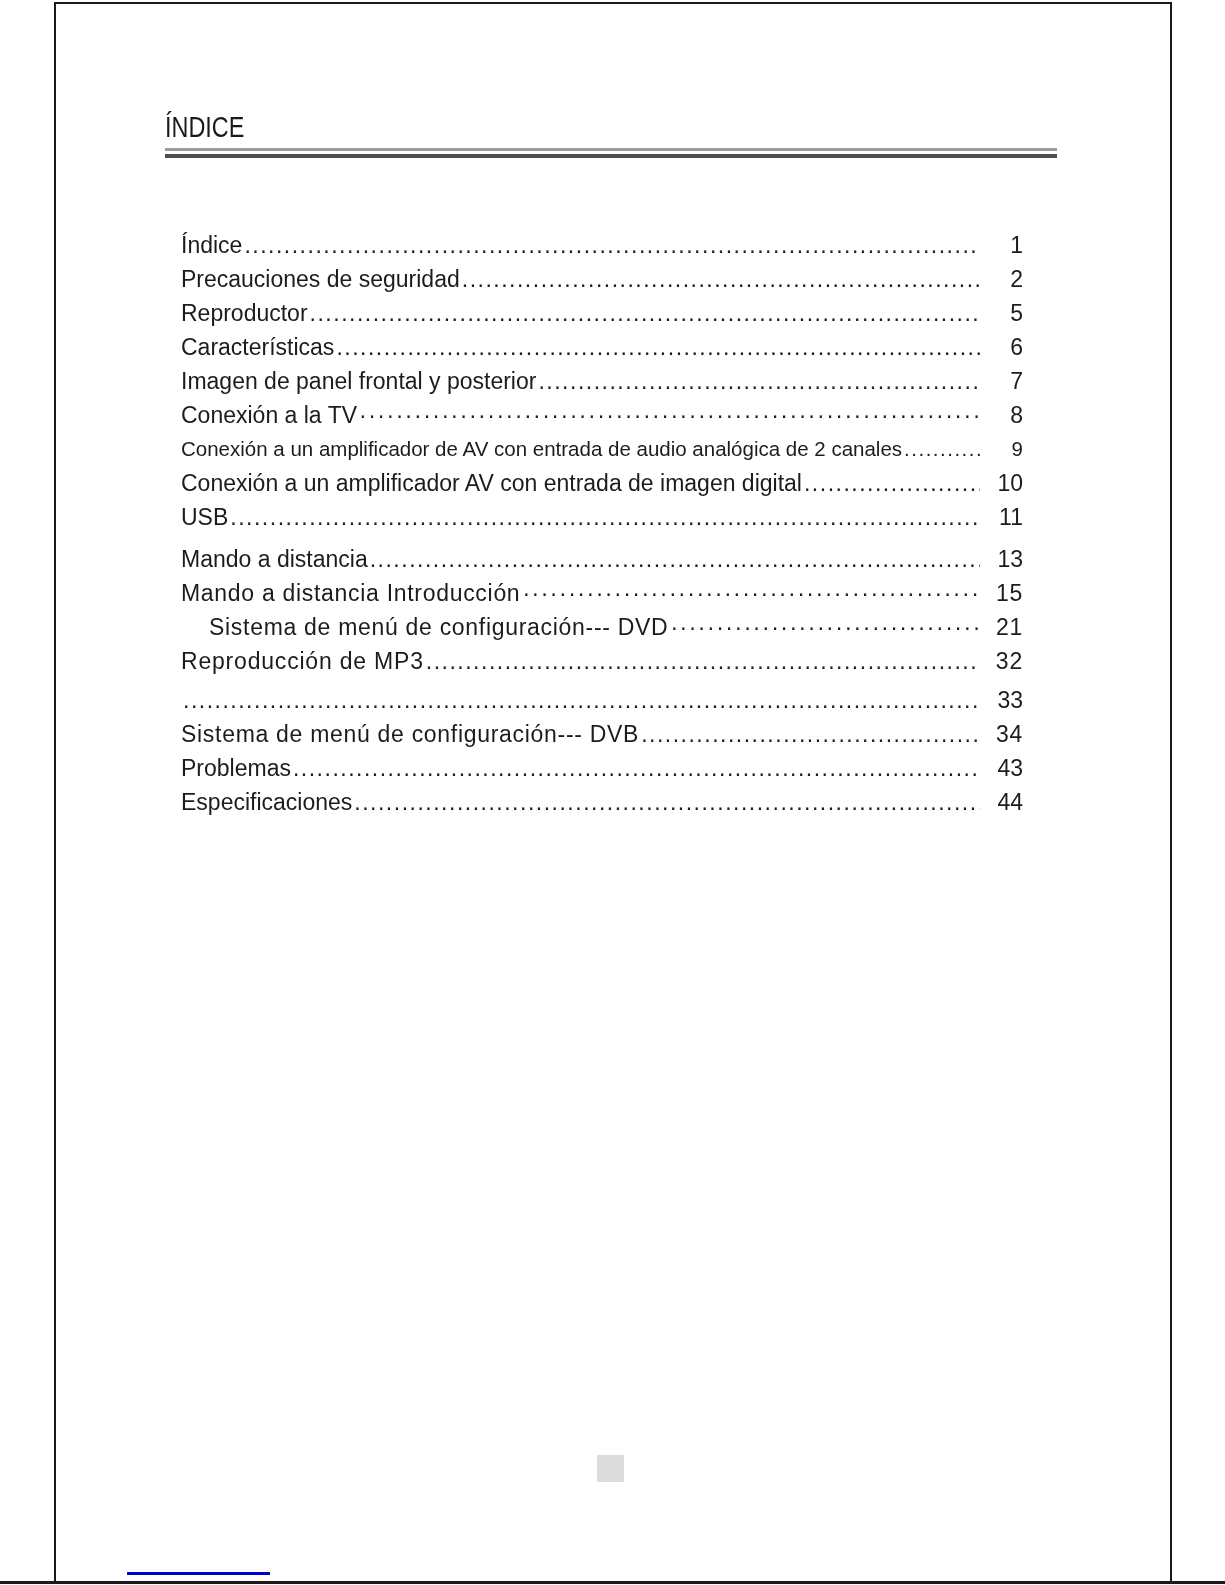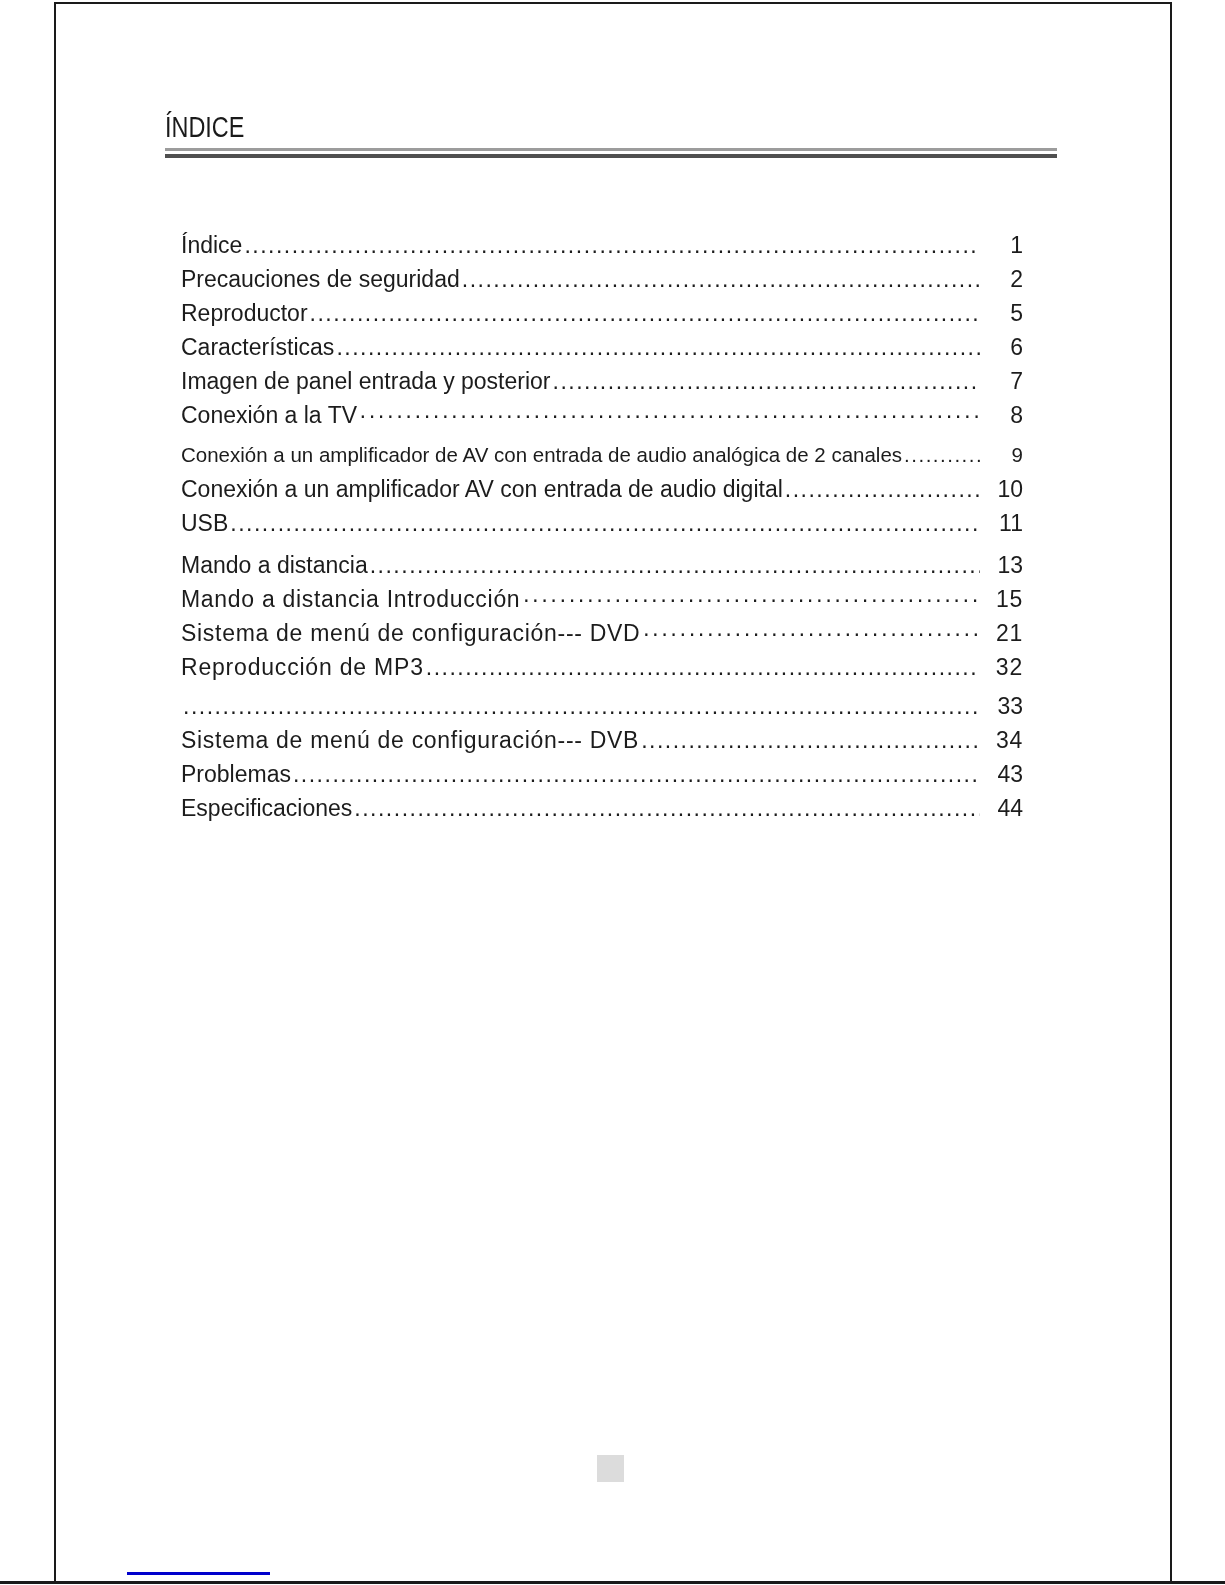--- a/index.html
+++ b/index.html
@@ -46,24 +46,24 @@
   }
   .toc-label { flex: 0 0 auto; }
   .toc-leader {
     flex: 1 1 auto; overflow: hidden;
     letter-spacing: 1.5px; margin: 0 5px 0 2px;
     min-width: 10px;
   }
   .toc-page { flex: 0 0 auto; min-width: 38px; text-align: right; }
 
   
-  .toc-row:nth-child(7)  { font-size: 20.5px; margin-top: 6px; }
+  .toc-row:nth-child(7)  { font-size: 20.5px; margin-top: 0; }
   .toc-row:nth-child(10) { margin-top: 8px; }
   .toc-row:nth-child(11) { letter-spacing: 0.7px; }
-  .toc-row:nth-child(12) { letter-spacing: 0.7px; }
+  .toc-row:nth-child(12) { letter-spacing: 0.7px; margin-left: 28px; }
   .toc-row:nth-child(13) { letter-spacing: 0.8px; }
   .toc-row:nth-child(14) { margin-top: 5px; }
   .toc-row:nth-child(15) { letter-spacing: 0.7px; }
 
   .page-number-box {
     position: absolute; left: 597px; top: 1455px;
     width: 27px; height: 27px;
     background: var(--pagebox-color);
   }
   .footer-link-underline {
@@ -103,36 +103,36 @@
     <span class="toc-label">Reproductor</span>
     <span class="toc-leader">....................................................................................................................................................................................................................................................................</span>
     <span class="toc-page">5</span>
   </div>
     <div class="toc-row">
     <span class="toc-label">Características</span>
     <span class="toc-leader">....................................................................................................................................................................................................................................................................</span>
     <span class="toc-page">6</span>
   </div>
     <div class="toc-row">
-    <span class="toc-label">Imagen de panel entrada y posterior</span>
+    <span class="toc-label">Imagen de panel frontal y posterior</span>
     <span class="toc-leader">....................................................................................................................................................................................................................................................................</span>
     <span class="toc-page">7</span>
   </div>
     <div class="toc-row">
     <span class="toc-label">Conexión a la TV</span>
     <span class="toc-leader">····································································································································································································································································</span>
     <span class="toc-page">8</span>
   </div>
     <div class="toc-row">
     <span class="toc-label">Conexión a un amplificador de AV con entrada de audio analógica de 2 canales</span>
     <span class="toc-leader">....................................................................................................................................................................................................................................................................</span>
     <span class="toc-page">9</span>
   </div>
     <div class="toc-row">
-    <span class="toc-label">Conexión a un amplificador AV con entrada de audio digital</span>
+    <span class="toc-label">Conexión a un amplificador AV con entrada de imagen digital</span>
     <span class="toc-leader">....................................................................................................................................................................................................................................................................</span>
     <span class="toc-page">10</span>
   </div>
     <div class="toc-row">
     <span class="toc-label">USB</span>
     <span class="toc-leader">....................................................................................................................................................................................................................................................................</span>
     <span class="toc-page">11</span>
   </div>
     <div class="toc-row">
     <span class="toc-label">Mando a distancia</span>

